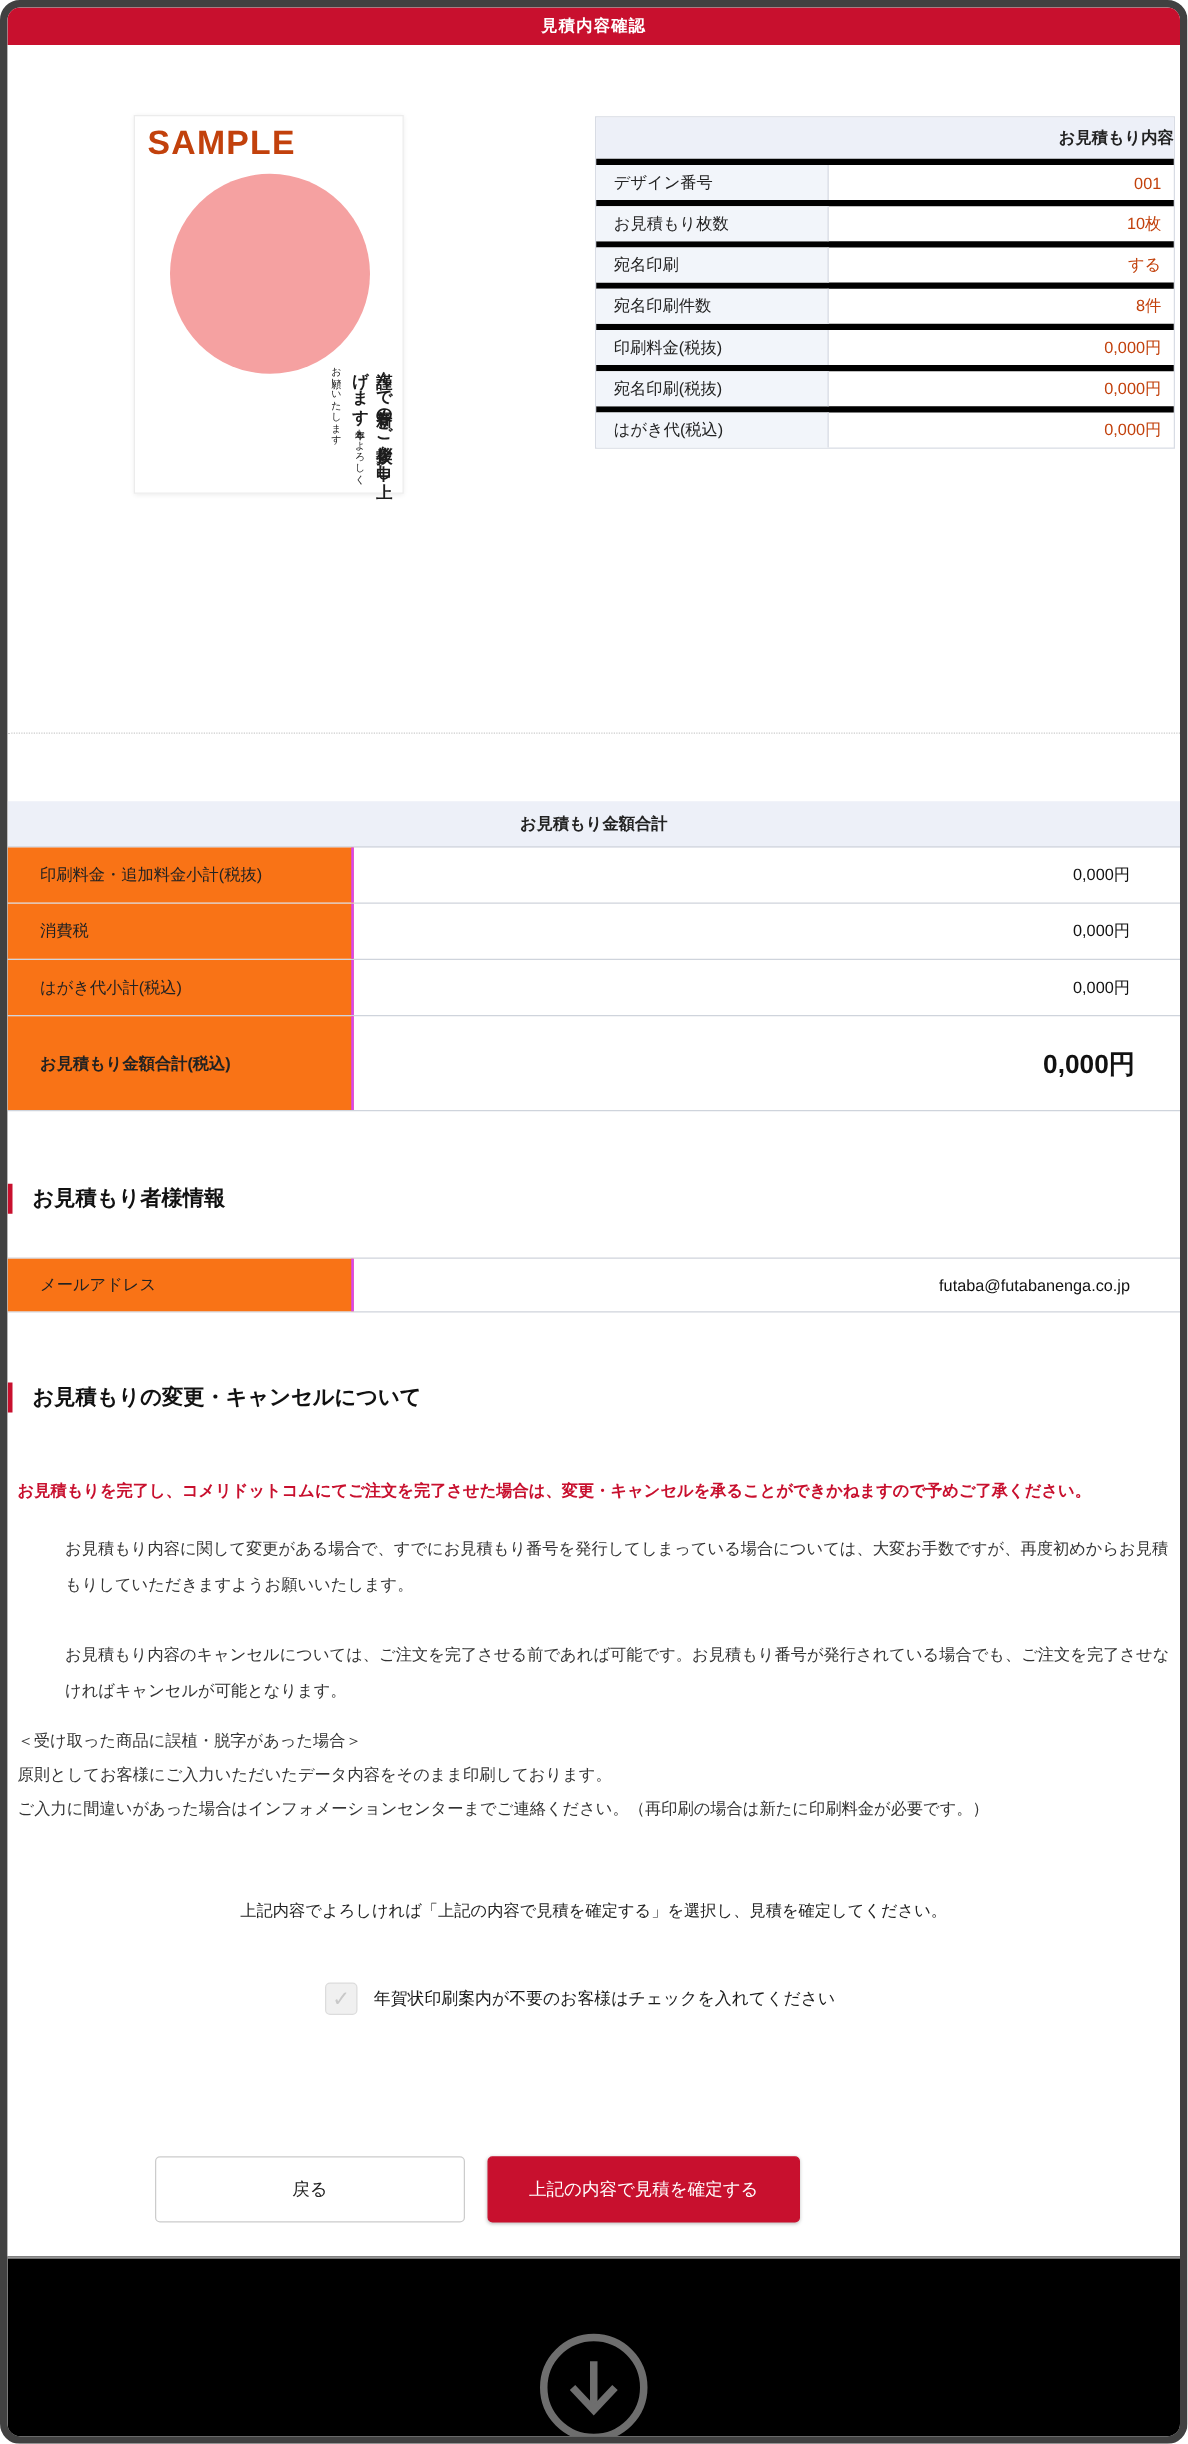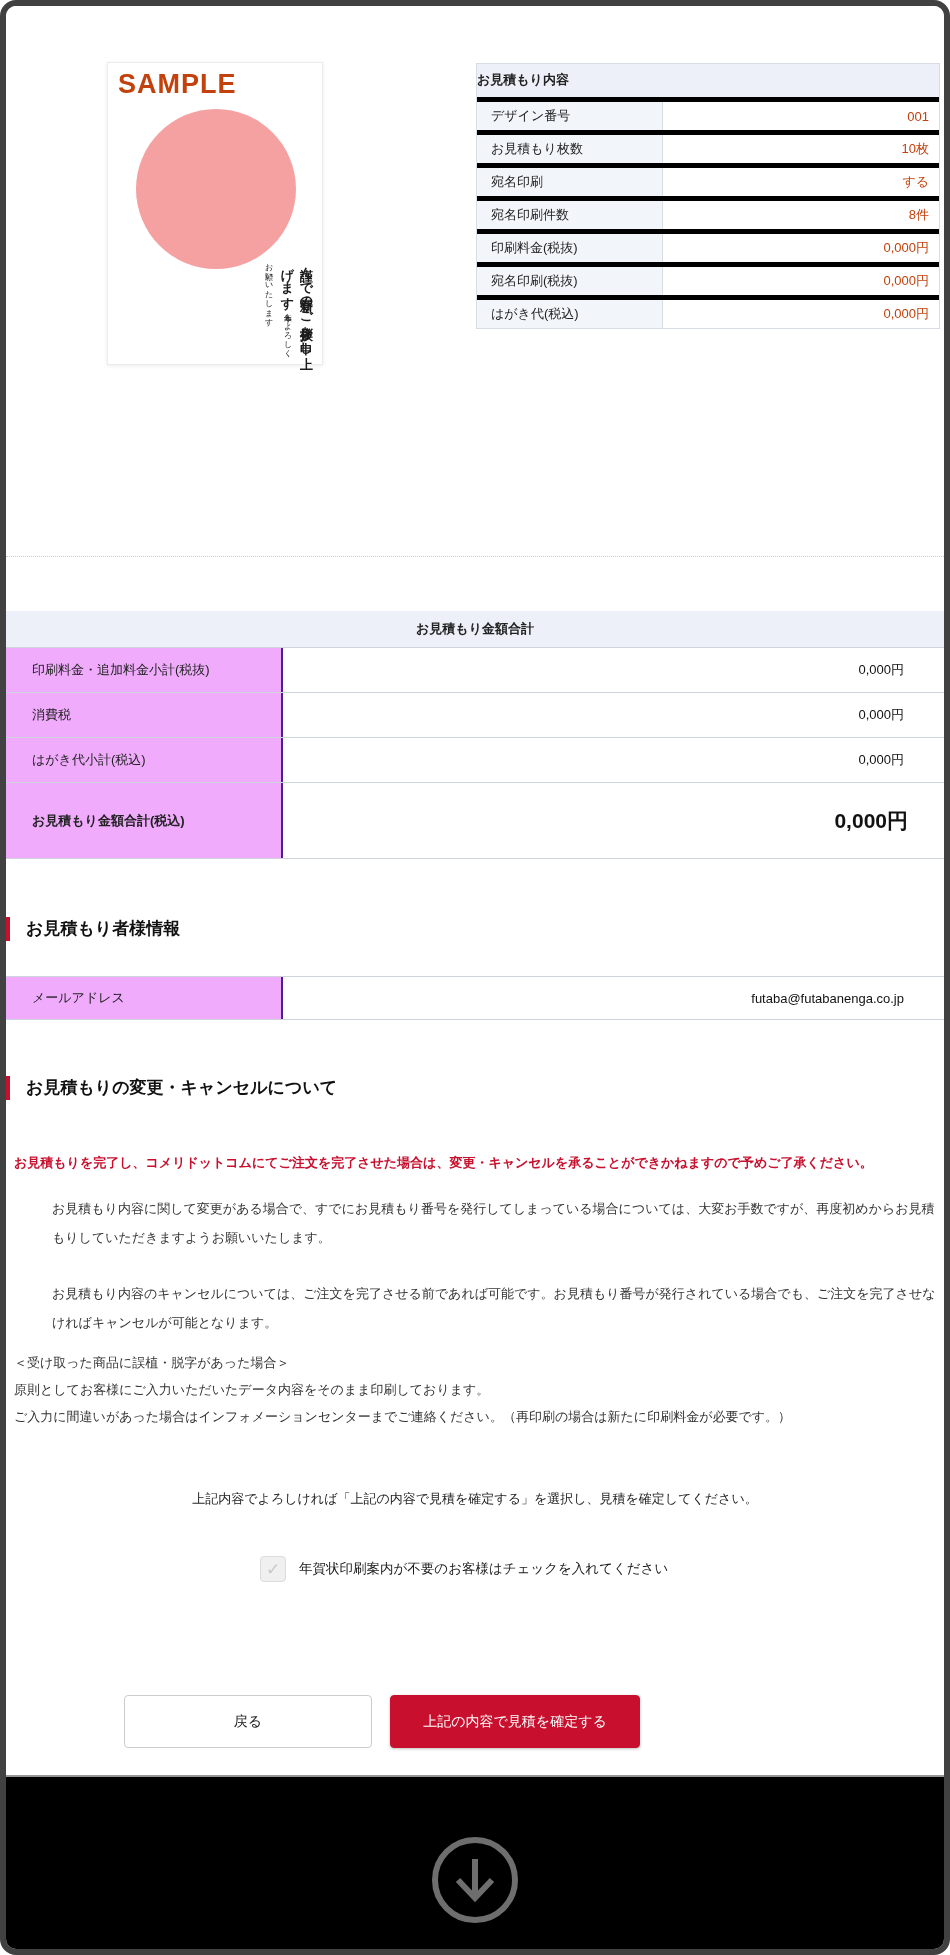--- a/index.html
+++ b/index.html
@@ -23,30 +23,30 @@
           border:1px solid #ececec; box-shadow:0 1px 4px rgba(0,0,0,.08); }
   .sample-mark { position:absolute; left:10px; top:6px; font-size:27px; font-weight:bold; color:#c2410c; letter-spacing:1px; }
   .sun { position:absolute; left:28px; top:46px; width:160px; height:160px; border-radius:50%; background:#f5a1a1; }
   .calligraphy { position:absolute; right:6px; bottom:6px; height:100px; writing-mode:vertical-rl;
                  font-family:"DejaVu Serif","Liberation Serif",serif; color:#1c1c1c; }
   .greet-main { font-size:13px; font-weight:bold; line-height:1.25; }
   .greet-sub  { font-size:8px; margin-left:4px; line-height:1.4; }
 
   
   .t1 { position:absolute; left:470px; top:57px; width:464px; border:1px solid #d8dce4; font-size:13px; }
-  .t1-head { height:33px; line-height:32px; text-align:left; font-weight:bold; background:#edf0f8; }
+  .t1-head { height:33px; line-height:32px; text-align:right; font-weight:bold; background:#edf0f8; }
   .t1-row { display:flex; border-top:5px solid #000000; height:33px; }
   .t1-label { width:186px; background:#f2f5fa; padding-left:14px; display:flex; align-items:center; border-right:1px solid #d8dce4; }
   .t1-value { flex:1; display:flex; align-items:center; justify-content:flex-end; padding-right:10px; font-weight:400; color:#c2410c; }
 
   
   .t2 { margin-top:54px; width:100%; font-size:13px; }
   .t2-head { height:37px; line-height:36px; text-align:center; font-weight:bold; background:#edf0f8; border-bottom:1px solid #cfd4dc; }
   .t2-row { display:flex; height:45px; border-bottom:1px solid #cfd4dc; }
-  .t2-label { width:277px; background:#f0abfc; padding-left:26px; display:flex; align-items:center; border-right:2px solid #4c1d95; }
+  .t2-label { width:277px; background:#f97316; padding-left:26px; display:flex; align-items:center; border-right:2px solid #d946ef; }
   .t2-value { flex:1; display:flex; align-items:center; justify-content:flex-end; padding-right:40px; color:#111; }
   .t2-total { height:76px; }
   .t2-total .t2g-label { font-weight:600; }
   .t2g-value { font-size:21px; font-weight:bold; padding-right:36px; }
 
   .dotted-divider { border-top:1px dotted #ccc; height:0; }
 
   .sec-heading { margin-top:58px; margin-left:0; padding-left:16px; border-left:4px solid #c8102e;
                  font-size:17px; font-weight:bold; line-height:24px; color:#111; }
   .sec-heading.second { margin-top:56px; }
@@ -78,20 +78,23 @@
 
   
   .app-footer { flex:1 1 auto; background:#000; border-top:2px solid #969696; position:relative; overflow:hidden; }
   .scroll-icon { position:absolute; left:calc(50% - 46px); top:57px; width:92px; height:92px; }
 </style>
 </head>
 <body>
 
 <div class="frame">
 
+  <header class="app-header">
+    <span class="title">見積内容確認</span>
+  </header>
 
   <div class="content">
 
     <div class="top-wrap">
 
       <div class="card">
         <div class="sample-mark">SAMPLE</div>
         <div class="sun"></div>
         <div class="calligraphy">
           <span class="greet-main">謹んで新春のご挨拶を申し上げます</span>

